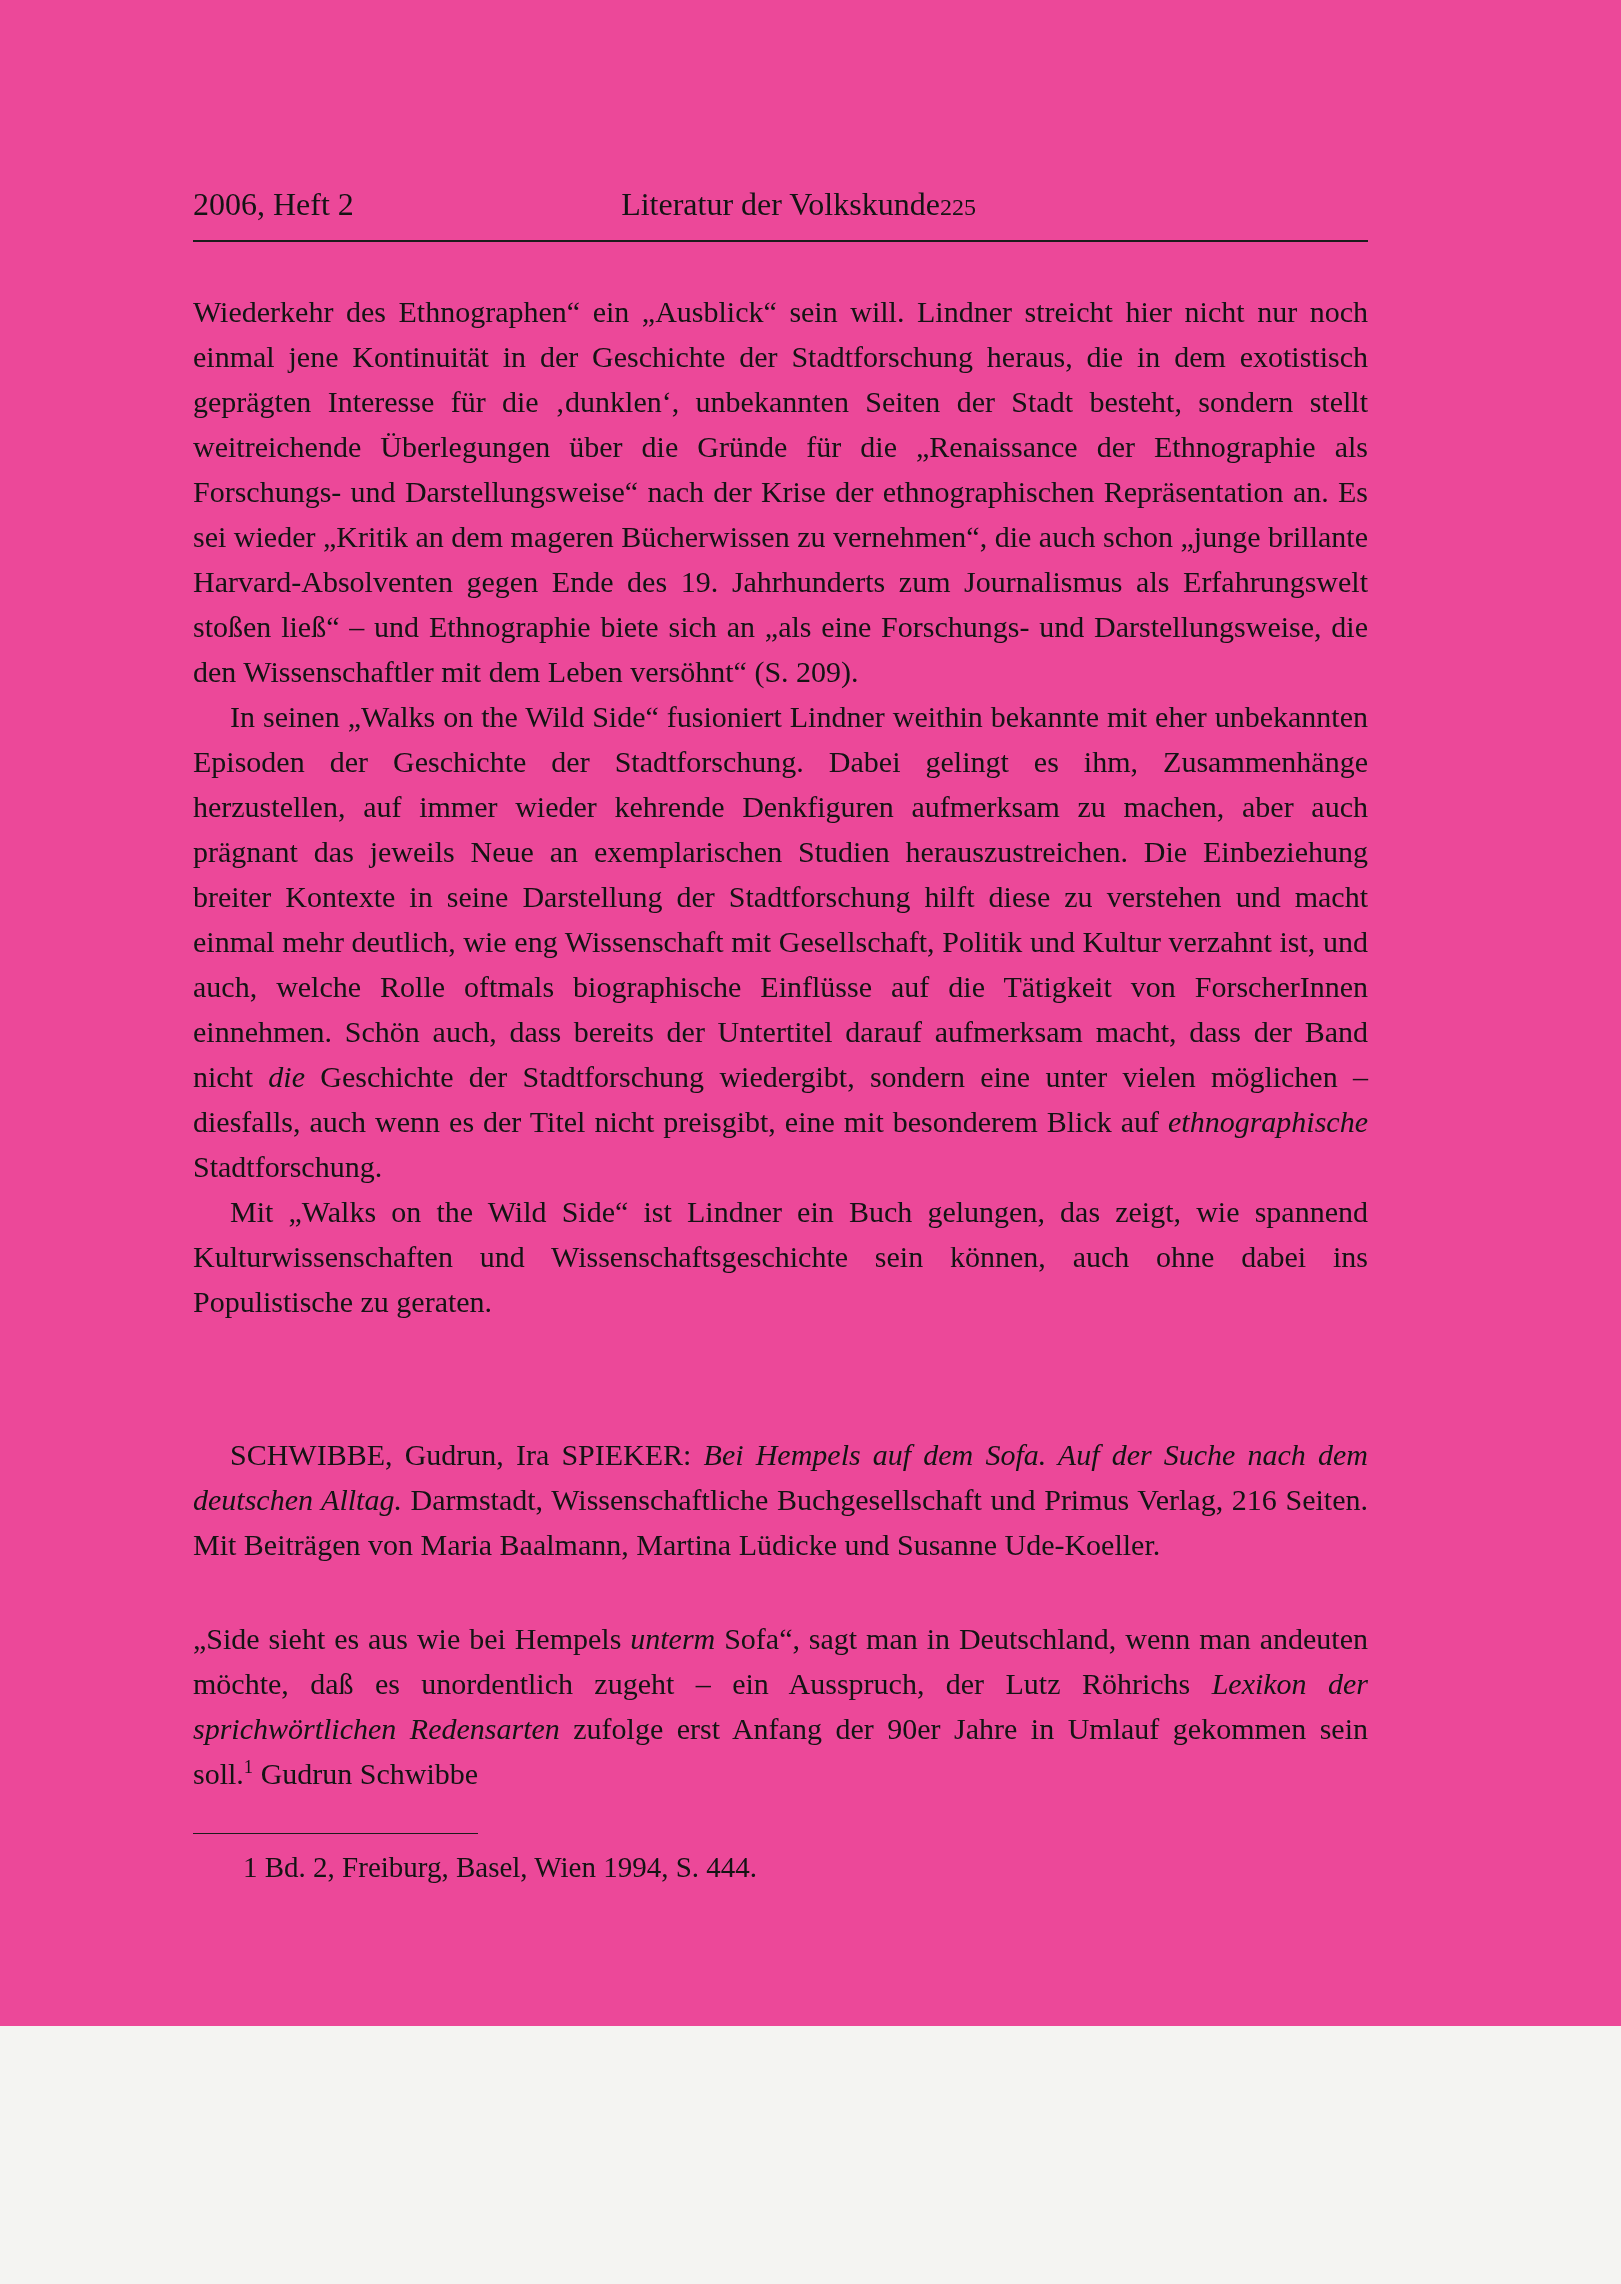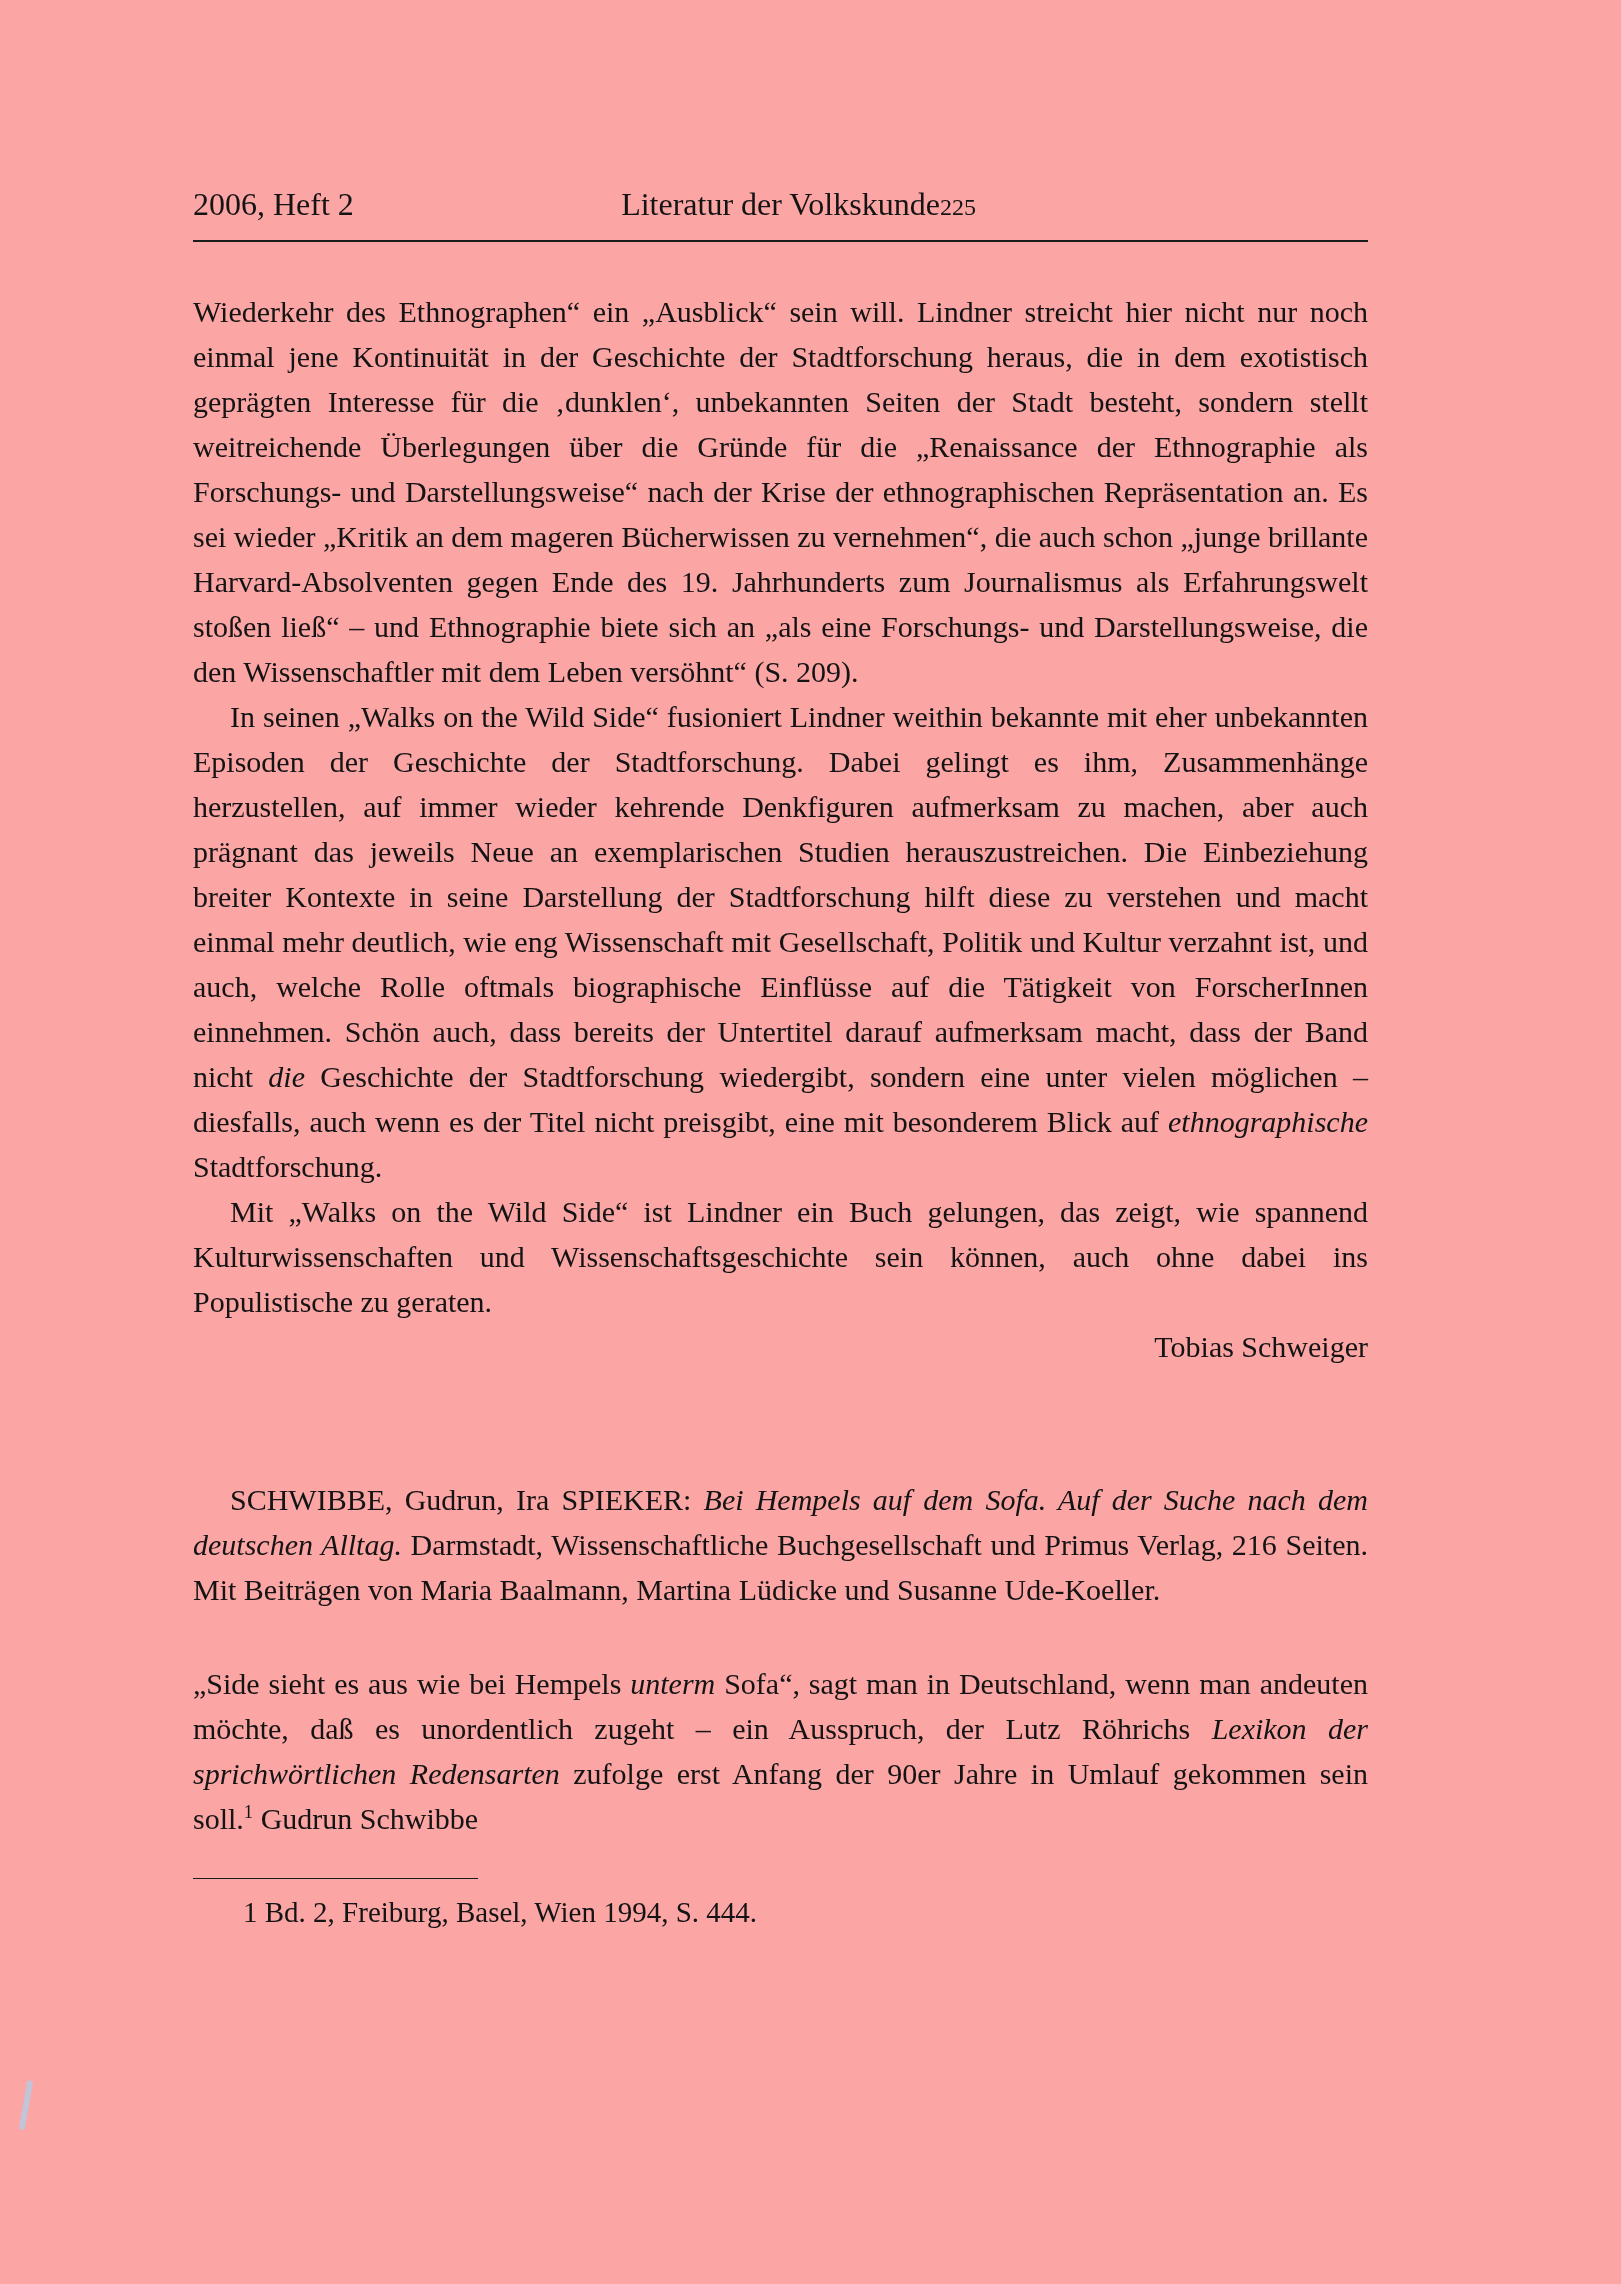--- a/index.html
+++ b/index.html
@@ -1,21 +1,21 @@
 <!DOCTYPE html>
 <html lang="de" style="font-size:13px"><head>
 <meta charset="utf-8">
 <style>
   html, body { margin: 0; padding: 0; background: #f4f4f2; }
   .page {
     position: relative;
     width: 1621px;
-    height: 2284px;
+    height: 2026px;
     margin: 0 auto;
-    background: #fca5a5;
+    background: #ec4899;
     color: #141414;
     font-family: "Liberation Serif", "DejaVu Serif", serif;
     overflow: hidden;
   }
   .content {
     position: absolute;
     left: 193px;
     right: 253px;
     top: 185px;
   }
@@ -85,21 +85,20 @@
       <span class="head-center">Literatur der Volkskunde</span>
       <span class="head-right">225</span>
     </header>
     <hr class="head-rule">
 
     <main class="article">
 
     <p class="para"><span>Wiederkehr des Ethnographen“ ein „Ausblick“ sein will. Lindner streicht hier nicht nur noch einmal jene Kontinuität in der Geschichte der Stadtforschung heraus, die in dem exotistisch geprägten Interesse für die ‚dunklen‘, unbekannten Seiten der Stadt besteht, sondern stellt weitreichende Überlegungen über die Gründe für die „Renaissance der Ethnographie als Forschungs- und Darstellungsweise“ nach der Krise der ethnographischen Repräsentation an. Es sei wieder „Kritik an dem mageren Bücherwissen zu vernehmen“, die auch schon „junge brillante Harvard-Absolventen gegen Ende des 19. Jahrhunderts zum Journalismus als Erfahrungswelt stoßen ließ“ – und Ethnographie biete sich an „als eine Forschungs- und Darstellungsweise, die den Wissenschaftler mit dem Leben versöhnt“ (S. 209).</span></p>
         <p class="para indent"><span>In seinen „Walks on the Wild Side“ fusioniert Lindner weithin bekannte mit eher unbekannten Episoden der Geschichte der Stadtforschung. Dabei gelingt es ihm, Zusammenhänge herzustellen, auf immer wieder kehrende Denkfiguren aufmerksam zu machen, aber auch prägnant das jeweils Neue an exemplarischen Studien herauszustreichen. Die Einbeziehung breiter Kontexte in seine Darstellung der Stadtforschung hilft diese zu verstehen und macht einmal mehr deutlich, wie eng Wissenschaft mit Gesellschaft, Politik und Kultur verzahnt ist, und auch, welche Rolle oftmals biographische Einflüsse auf die Tätigkeit von ForscherInnen einnehmen. Schön auch, dass bereits der Untertitel darauf aufmerksam macht, dass der Band nicht </span><em>die</em><span> Geschichte der Stadtforschung wiedergibt, sondern eine unter vielen möglichen – diesfalls, auch wenn es der Titel nicht preisgibt, eine mit besonderem Blick auf </span><em>ethnographische</em><span> Stadtforschung.</span></p>
         <p class="para indent"><span>Mit „Walks on the Wild Side“ ist Lindner ein Buch gelungen, das zeigt, wie spannend Kulturwissenschaften und Wissenschaftsgeschichte sein können, auch ohne dabei ins Populistische zu geraten.</span></p>
-        <p class="para signature"><span>Tobias Schweiger</span></p>
         <p class="para indent gap-lg"><span>SCHWIBBE, Gudrun, Ira SPIEKER: </span><em>Bei Hempels auf dem Sofa. Auf der Suche nach dem deutschen Alltag.</em><span> Darmstadt, Wissenschaftliche Buchgesellschaft und Primus Verlag, 216 Seiten. Mit Beiträgen von Maria Baalmann, Martina Lüdicke und Susanne Ude-Koeller.</span></p>
         <p class="para gap"><span>„Side sieht es aus wie bei Hempels </span><em>unterm</em><span> Sofa“, sagt man in Deutschland, wenn man andeuten möchte, daß es unordentlich zugeht – ein Ausspruch, der Lutz Röhrichs </span><em>Lexikon der sprichwörtlichen Redensarten</em><span> zufolge erst Anfang der 90er Jahre in Umlauf gekommen sein soll.</span><sup>1</sup><span> Gudrun Schwibbe</span></p>
       </main>
 
     <footer class="footnotes">
       <hr class="footnote-rule">
       <p class="footnote-text">1 Bd. 2, Freiburg, Basel, Wien 1994, S. 444.</p>
     </footer>
 
   </div>

